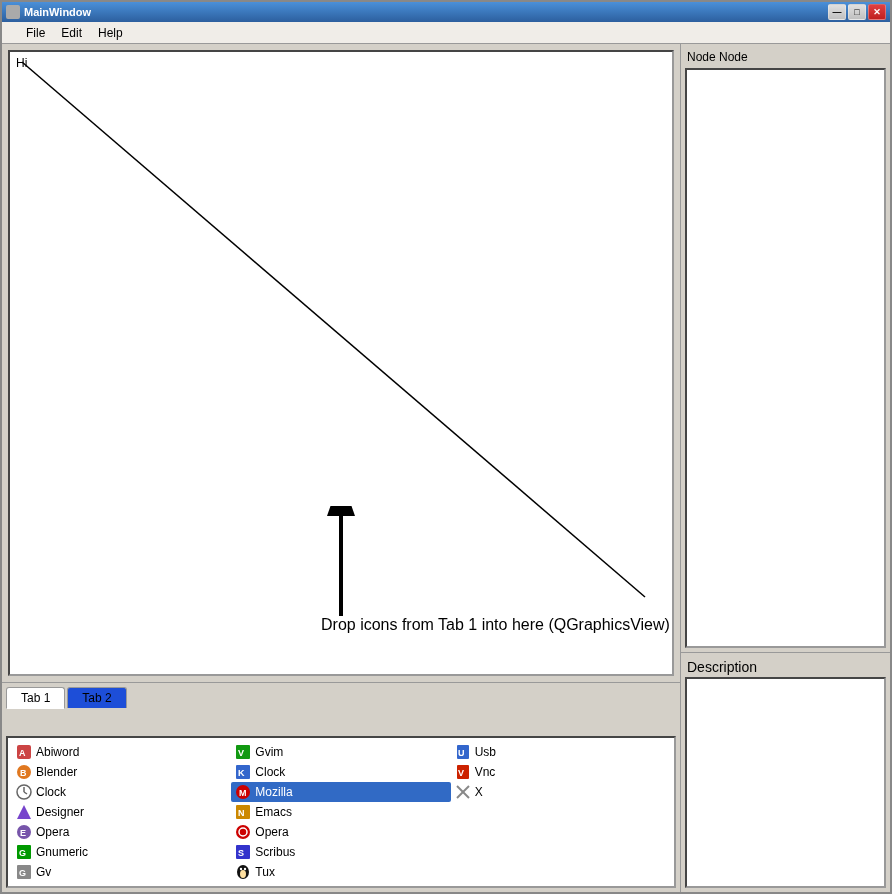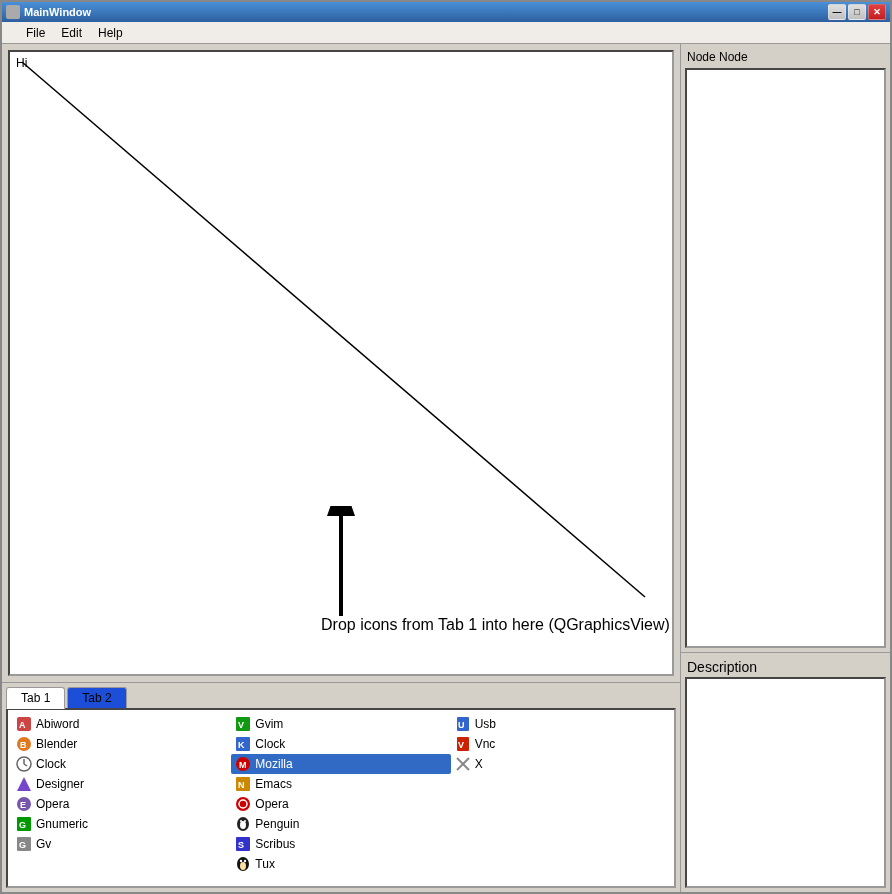--- a/index.html
+++ b/index.html
@@ -172,20 +172,21 @@
       height: calc(100% - 20px);
     }
 
     
     .bottom-panel {
       height: 210px;
       background: #d4d0c8;
       border-top: 1px solid #999;
       display: flex;
       flex-direction: column;
+      gap: 28px;
     }
 
     
     .tab-bar {
       display: flex;
       padding: 4px 4px 0 4px;
       gap: 2px;
     }
 
     .tab {
@@ -405,31 +406,20 @@
                   <svg width="16" height="16">
                     <circle cx="8" cy="8" r="7" fill="#cc0000"></circle>
                     <circle cx="8" cy="8" r="4" fill="none" stroke="white" stroke-width="1.5"></circle>
                   </svg>
                 </div>
                 <span>Opera</span>
               </div>
               <div class="icon-item">
                 <div class="icon-img">
                   <svg width="16" height="16">
-                    <ellipse cx="8" cy="8" rx="6" ry="7" fill="#222"></ellipse>
-                    <ellipse cx="8" cy="9" rx="3" ry="4" fill="white"></ellipse>
-                    <circle cx="6" cy="5" r="1" fill="white"></circle>
-                    <circle cx="10" cy="5" r="1" fill="white"></circle>
-                  </svg>
-                </div>
-                <span>Penguin</span>
-              </div>
-              <div class="icon-item">
-                <div class="icon-img">
-                  <svg width="16" height="16">
                     <rect x="1" y="1" width="14" height="14" rx="1" fill="#3333cc"></rect>
                     <text x="3" y="12" fill="white" font-size="9" font-weight="bold">S</text>
                   </svg>
                 </div>
                 <span>Scribus</span>
               </div>
               <div class="icon-item">
                 <div class="icon-img">
                   <svg width="16" height="16">
                     <ellipse cx="8" cy="8" rx="6" ry="7" fill="#111"></ellipse>

